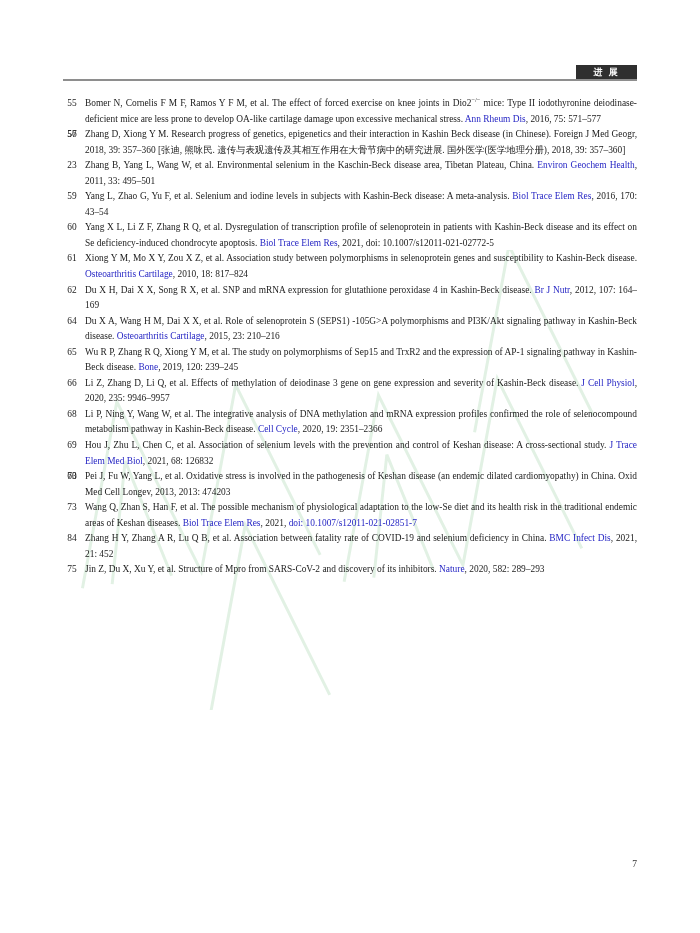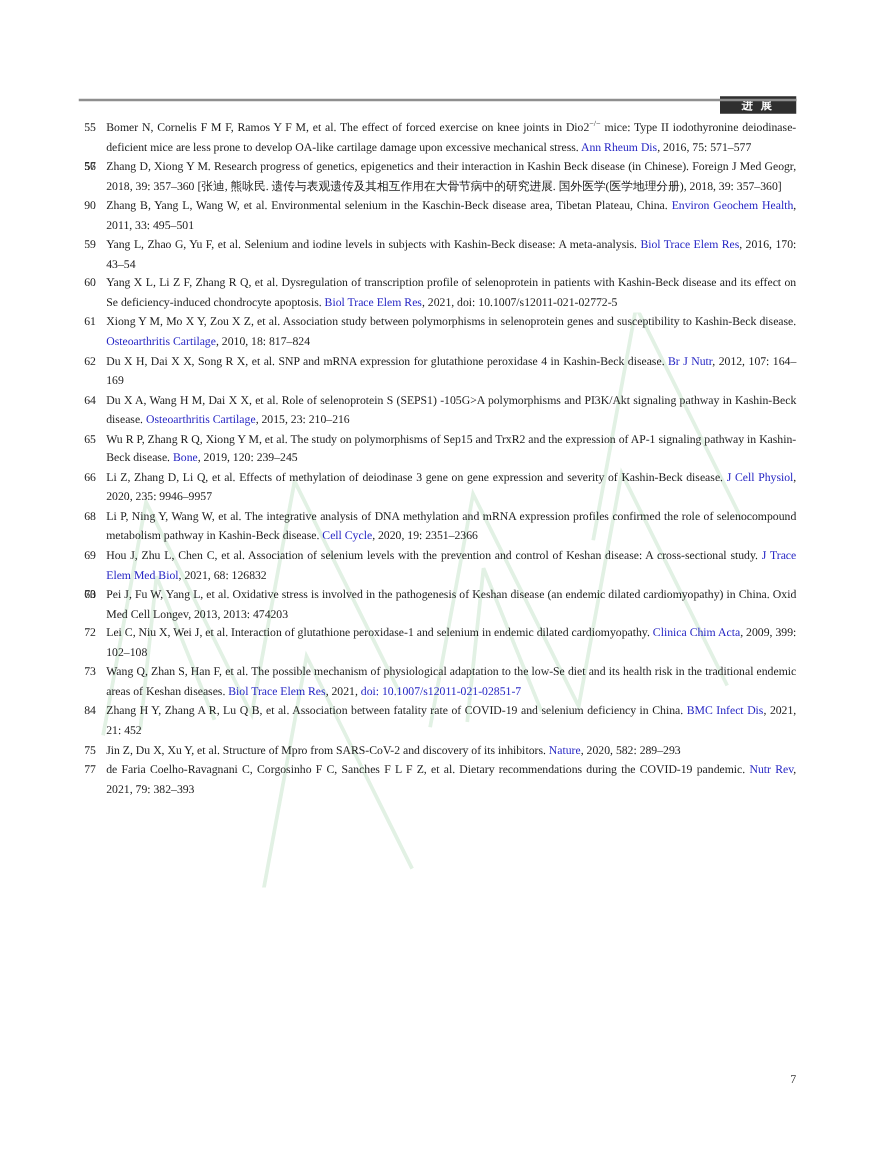--- a/index.html
+++ b/index.html
@@ -39,21 +39,20 @@
     position:absolute;
     right:0;top:65px;
     min-width:61px;height:14px;
     background:var(--tag-bg);
     color:#fff;
     font-size:9px;
     font-weight:bold;
     display:flex;align-items:center;justify-content:center;
     letter-spacing:2px;
     padding:0 6px;
-    margin-top:12px;
   }
   
   .watermark{
     position:absolute;
     left:60px;top:250px;
     width:580px;height:460px;
     pointer-events:none;
     opacity:.9;
   }
   
@@ -112,34 +111,32 @@
         <polyline points="420,200 480,20 540,200"></polyline>
         <polyline points="120,440 180,260 240,440"></polyline>
       </g>
     </svg>
   </div>
 
   <div class="refs" id="refs">
       <div class="ref"><span class="ref-num">55</span><span class="ref-body"><span class="seg-plain">Bomer N, Cornelis F M F, Ramos Y F M, et al. The effect of forced exercise on knee joints in Dio2</span><sup class="seg-sup">−/−</sup><span class="seg-plain"> mice: Type II iodothyronine deiodinase-deficient mice are less prone to develop OA-like cartilage damage upon excessive mechanical stress. </span><span class="seg-link">Ann Rheum Dis</span><span class="seg-plain">, 2016, 75: 571–577</span></span></div>
       <div class="ref"><span class="ref-num">56</span></div>
       <div class="ref"><span class="ref-num">57</span><span class="ref-body"><span class="seg-plain">Zhang D, Xiong Y M. Research progress of genetics, epigenetics and their interaction in Kashin Beck disease (in Chinese). Foreign J Med Geogr, 2018, 39: 357–360 [张迪, 熊咏民. 遗传与表观遗传及其相互作用在大骨节病中的研究进展. 国外医学(医学地理分册), 2018, 39: 357–360]</span></span></div>
-      <div class="ref"><span class="ref-num">90</span><span class="ref-body"><span class="seg-plain">Zhang B, Yang L, Wang W, et al. Environmental selenium in the Kaschin-Beck disease area, Tibetan Plateau, China. </span><span class="seg-link">Environ Geochem Health</span><span class="seg-plain">, 2011, 33: 495–501</span></span></div>
+      <div class="ref"><span class="ref-num">23</span><span class="ref-body"><span class="seg-plain">Zhang B, Yang L, Wang W, et al. Environmental selenium in the Kaschin-Beck disease area, Tibetan Plateau, China. </span><span class="seg-link">Environ Geochem Health</span><span class="seg-plain">, 2011, 33: 495–501</span></span></div>
       <div class="ref"><span class="ref-num">59</span><span class="ref-body"><span class="seg-plain">Yang L, Zhao G, Yu F, et al. Selenium and iodine levels in subjects with Kashin-Beck disease: A meta-analysis. </span><span class="seg-link">Biol Trace Elem Res</span><span class="seg-plain">, 2016, 170: 43–54</span></span></div>
       <div class="ref"><span class="ref-num">60</span><span class="ref-body"><span class="seg-plain">Yang X L, Li Z F, Zhang R Q, et al. Dysregulation of transcription profile of selenoprotein in patients with Kashin-Beck disease and its effect on Se deficiency-induced chondrocyte apoptosis. </span><span class="seg-link">Biol Trace Elem Res</span><span class="seg-plain">, 2021, doi: 10.1007/s12011-021-02772-5</span></span></div>
       <div class="ref"><span class="ref-num">61</span><span class="ref-body"><span class="seg-plain">Xiong Y M, Mo X Y, Zou X Z, et al. Association study between polymorphisms in selenoprotein genes and susceptibility to Kashin-Beck disease. </span><span class="seg-link">Osteoarthritis Cartilage</span><span class="seg-plain">, 2010, 18: 817–824</span></span></div>
       <div class="ref"><span class="ref-num">62</span><span class="ref-body"><span class="seg-plain">Du X H, Dai X X, Song R X, et al. SNP and mRNA expression for glutathione peroxidase 4 in Kashin-Beck disease. </span><span class="seg-link">Br J Nutr</span><span class="seg-plain">, 2012, 107: 164–169</span></span></div>
       <div class="ref"><span class="ref-num">64</span><span class="ref-body"><span class="seg-plain">Du X A, Wang H M, Dai X X, et al. Role of selenoprotein S (SEPS1) -105G&gt;A polymorphisms and PI3K/Akt signaling pathway in Kashin-Beck disease. </span><span class="seg-link">Osteoarthritis Cartilage</span><span class="seg-plain">, 2015, 23: 210–216</span></span></div>
       <div class="ref"><span class="ref-num">65</span><span class="ref-body"><span class="seg-plain">Wu R P, Zhang R Q, Xiong Y M, et al. The study on polymorphisms of Sep15 and TrxR2 and the expression of AP-1 signaling pathway in Kashin-Beck disease. </span><span class="seg-link">Bone</span><span class="seg-plain">, 2019, 120: 239–245</span></span></div>
       <div class="ref"><span class="ref-num">66</span><span class="ref-body"><span class="seg-plain">Li Z, Zhang D, Li Q, et al. Effects of methylation of deiodinase 3 gene on gene expression and severity of Kashin-Beck disease. </span><span class="seg-link">J Cell Physiol</span><span class="seg-plain">, 2020, 235: 9946–9957</span></span></div>
       <div class="ref"><span class="ref-num">68</span><span class="ref-body"><span class="seg-plain">Li P, Ning Y, Wang W, et al. The integrative analysis of DNA methylation and mRNA expression profiles confirmed the role of selenocompound metabolism pathway in Kashin-Beck disease. </span><span class="seg-link">Cell Cycle</span><span class="seg-plain">, 2020, 19: 2351–2366</span></span></div>
       <div class="ref"><span class="ref-num">69</span><span class="ref-body"><span class="seg-plain">Hou J, Zhu L, Chen C, et al. Association of selenium levels with the prevention and control of Keshan disease: A cross-sectional study. </span><span class="seg-link">J Trace Elem Med Biol</span><span class="seg-plain">, 2021, 68: 126832</span></span></div>
       <div class="ref"><span class="ref-num">70</span></div>
       <div class="ref"><span class="ref-num">63</span><span class="ref-body"><span class="seg-plain">Pei J, Fu W, Yang L, et al. Oxidative stress is involved in the pathogenesis of Keshan disease (an endemic dilated cardiomyopathy) in China. Oxid Med Cell Longev, 2013, 2013: 474203</span></span></div>
-      <div class="ref"><span class="ref-num">72</span><span class="ref-body"><span class="seg-plain">Lei C, Niu X, Wei J, et al. Interaction of glutathione peroxidase-1 and selenium in endemic dilated cardiomyopathy. </span><span class="seg-link">Clinica Chim Acta</span><span class="seg-plain">, 2009, 399: 102–108</span></span></div>
       <div class="ref"><span class="ref-num">73</span><span class="ref-body"><span class="seg-plain">Wang Q, Zhan S, Han F, et al. The possible mechanism of physiological adaptation to the low-Se diet and its health risk in the traditional endemic areas of Keshan diseases. </span><span class="seg-link">Biol Trace Elem Res</span><span class="seg-plain">, 2021, </span><span class="seg-link">doi: 10.1007/s12011-021-02851-7</span></span></div>
       <div class="ref"><span class="ref-num">84</span><span class="ref-body"><span class="seg-plain">Zhang H Y, Zhang A R, Lu Q B, et al. Association between fatality rate of COVID-19 and selenium deficiency in China. </span><span class="seg-link">BMC Infect Dis</span><span class="seg-plain">, 2021, 21: 452</span></span></div>
       <div class="ref"><span class="ref-num">75</span><span class="ref-body"><span class="seg-plain">Jin Z, Du X, Xu Y, et al. Structure of Mpro from SARS-CoV-2 and discovery of its inhibitors. </span><span class="seg-link">Nature</span><span class="seg-plain">, 2020, 582: 289–293</span></span></div>
-      <div class="ref"><span class="ref-num">77</span><span class="ref-body"><span class="seg-plain">de Faria Coelho-Ravagnani C, Corgosinho F C, Sanches F L F Z, et al. Dietary recommendations during the COVID-19 pandemic. </span><span class="seg-link">Nutr Rev</span><span class="seg-plain">, 2021, 79: 382–393</span></span></div>
     </div>
 
   <div class="page-number">7</div>
 
 </div>
 
 </body></html>

